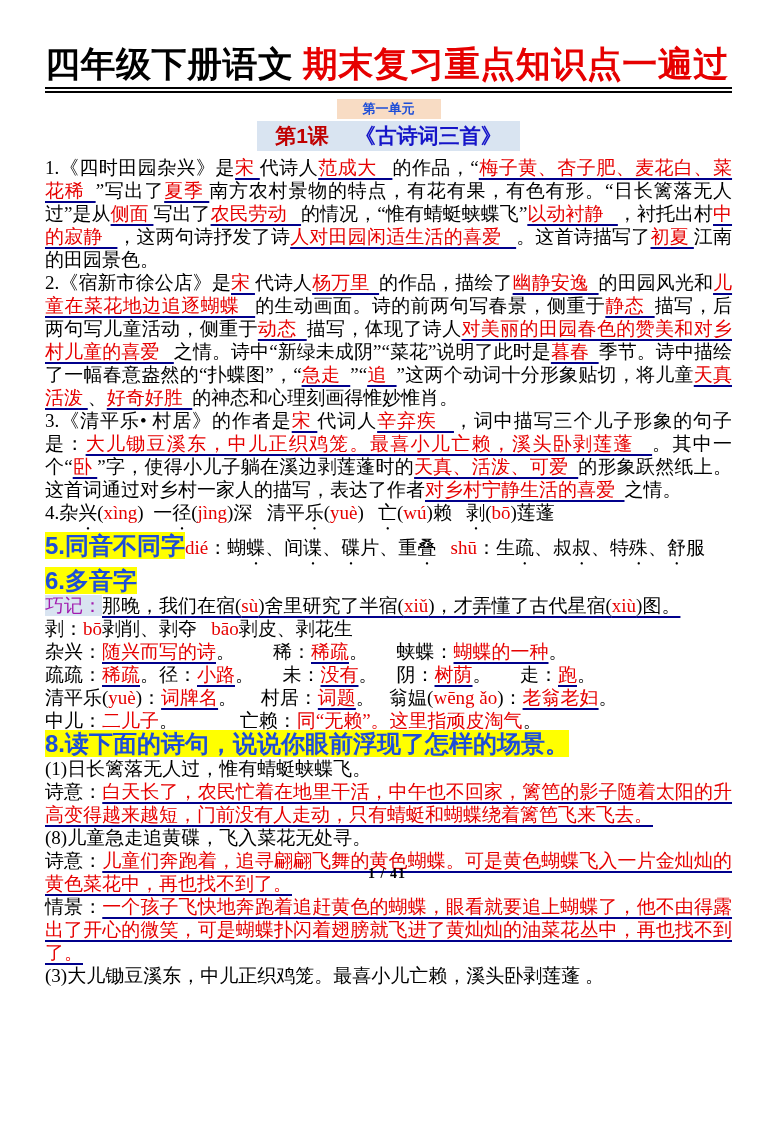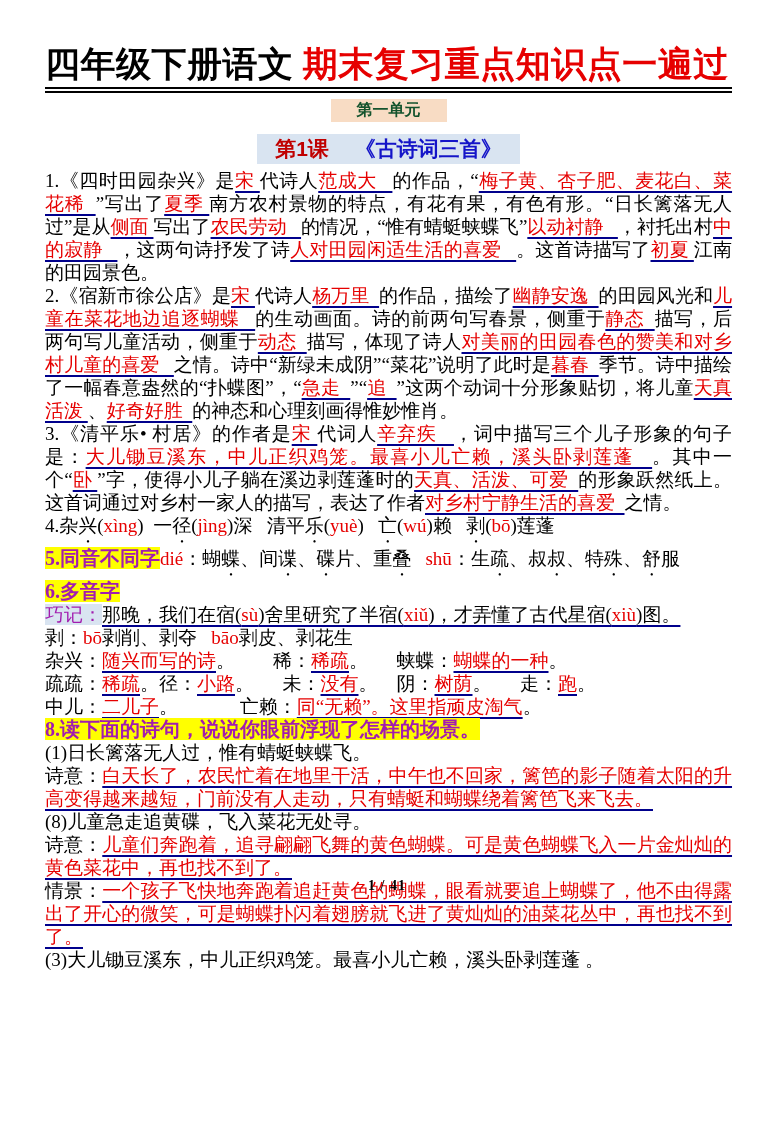--- a/index.html
+++ b/index.html
@@ -15,47 +15,47 @@
   html,body{background:#fff;}
   body{width:774px;height:1122px;overflow:hidden;font-family:"Liberation Serif","DejaVu Serif",serif;}
   .page{position:relative;width:774px;height:918px;background:#fff;padding:44px 42px 0 45px;}
   
   .doc-title{font-size:35px;font-weight:bold;letter-spacing:0.5px;white-space:nowrap;line-height:1.2;
              font-family:"Liberation Serif","DejaVu Serif",serif;}
   .doc-title .t-black{color:#000;}
   .doc-title .t-red{color:var(--red);}
   .double-rule{height:6px;border-top:2.4px solid #000;border-bottom:2px solid #000;margin-top:1px;}
   .unit-row{text-align:center;margin-top:6px;}
-  .unit-chip{display:inline-block;background:var(--hl-peach);color:#14532d;font-weight:bold;
-             font-size:16px;padding:1px 26px;font-family:"Liberation Sans","DejaVu Sans",sans-serif;}
+  .unit-chip{display:inline-block;background:var(--hl-peach);color:#1d4ed8;font-weight:bold;
+             font-size:13px;padding:1px 26px;font-family:"Liberation Sans","DejaVu Sans",sans-serif;}
   .lesson-row{text-align:center;margin-top:2px;}
   .lesson-chip{display:inline-block;background:var(--hl-blue);font-weight:bold;font-size:21px;
-               padding:1px 18px;font-family:"Liberation Sans","DejaVu Sans",sans-serif;margin-top:10px;}
+               padding:1px 18px;font-family:"Liberation Sans","DejaVu Sans",sans-serif;}
   .lesson-num{color:var(--lesson-red);}
   .lesson-gap{display:inline-block;width:26px;}
   .lesson-title{color:var(--blue);}
   
   .doc-body{margin-top:5px;}
   .para{font-size:19px;line-height:23px;text-align:justify;white-space:pre-wrap;
         word-break:break-word;color:#000;}
   .run{}
   .k{color:#000;}
   .kd{color:#000;
       -webkit-text-emphasis:filled dot #000;-webkit-text-emphasis-position:under right;
       text-emphasis:filled dot #000;text-emphasis-position:under right;}
   .r{color:var(--red);text-decoration:underline;text-decoration-color:var(--navy);
      text-decoration-thickness:1.5px;text-underline-offset:4px;}
   .rd{color:var(--red);}
   .ku{color:#000;text-decoration:underline;text-decoration-color:var(--navy);
       text-decoration-thickness:1.5px;text-underline-offset:4px;}
-  .hy{background:var(--hl-yellow);color:#a21caf;font-weight:bold;
-      font-family:Liberation Serif, serif;font-size:20px;}
+  .hy{background:var(--hl-yellow);color:#1d4ed8;font-weight:bold;
+      font-family:Liberation Sans, sans-serif;font-size:24px;}
   .qj{background:var(--hl-blue);color:#a21caf;}
   
-  .page-footer{position:absolute;left:0;bottom:24px;width:100%;text-align:center;
+  .page-footer{position:absolute;left:0;bottom:36px;width:100%;text-align:center;
                font-size:14px;font-weight:bold;color:#000;letter-spacing:1px;
                font-family:"Liberation Serif","DejaVu Serif",serif;}
 </style>
 </head>
 <body>
 
 <div class="page">
 
   <h1 class="doc-title"><span class="t-black">四年级下册语文 </span><span class="t-red">期末复习重点知识点一遍过</span></h1>
 
@@ -73,20 +73,21 @@
       <p class="para"><span class="run k">1.《四时田园杂兴》是</span><span class="run r">宋 </span><span class="run k">代诗人</span><span class="run r">范成大   </span><span class="run k">的作品，“</span><span class="run r">梅子黄、杏子肥、麦花白、菜花稀  </span><span class="run k">”写出了</span><span class="run r">夏季 </span><span class="run k">南方农村景物的特点，有花有果，有色有形。“日长篱落无人过”是从</span><span class="run r">侧面 </span><span class="run k">写出了</span><span class="run r">农民劳动   </span><span class="run k">的情况，“惟有蜻蜓蛱蝶飞”</span><span class="run r">以动衬静   </span><span class="run k">，衬托出村</span><span class="run r">中的寂静   </span><span class="run k">，这两句诗抒发了诗</span><span class="run r">人对田园闲适生活的喜爱   </span><span class="run k">。这首诗描写了</span><span class="run r">初夏 </span><span class="run k">江南的田园景色。</span></p>
       <p class="para"><span class="run k">2.《宿新市徐公店》是</span><span class="run r">宋 </span><span class="run k">代诗人</span><span class="run r">杨万里  </span><span class="run k">的作品，描绘了</span><span class="run r">幽静安逸  </span><span class="run k">的田园风光和</span><span class="run r">儿童在菜花地边追逐蝴蝶   </span><span class="run k">的生动画面。诗的前两句写春景，侧重于</span><span class="run r">静态  </span><span class="run k">描写，后两句写儿童活动，侧重于</span><span class="run r">动态  </span><span class="run k">描写，体现了诗人</span><span class="run r">对美丽的田园春色的赞美和对乡村儿童的喜爱   </span><span class="run k">之情。诗中“新绿未成阴”“菜花”说明了此时是</span><span class="run r">暮春  </span><span class="run k">季节。诗中描绘了一幅春意盎然的“扑蝶图”，“</span><span class="run r">急走  </span><span class="run k">”“</span><span class="run r">追  </span><span class="run k">”这两个动词十分形象贴切，将儿童</span><span class="run r">天真活泼 </span><span class="run k">、</span><span class="run r">好奇好胜  </span><span class="run k">的神态和心理刻画得惟妙惟肖。</span></p>
       <p class="para"><span class="run k">3.《清平乐• 村居》的作者是</span><span class="run r">宋 </span><span class="run k">代词人</span><span class="run r">辛弃疾   </span><span class="run k">，词中描写三个儿子形象的句子是：</span><span class="run r">大儿锄豆溪东，中儿正织鸡笼。最喜小儿亡赖，溪头卧剥莲蓬   </span><span class="run k">。其中一个“</span><span class="run r">卧 </span><span class="run k">”字，使得小儿子躺在溪边剥莲蓬时的</span><span class="run r">天真、活泼、可爱  </span><span class="run k">的形象跃然纸上。这首词通过对乡村一家人的描写，表达了作者</span><span class="run r">对乡村宁静生活的喜爱  </span><span class="run k">之情。</span></p>
       <p class="para"><span class="run k">4.杂</span><span class="run kd">兴</span><span class="run k">(</span><span class="run rd">xìng</span><span class="run k">)  一</span><span class="run kd">径</span><span class="run k">(</span><span class="run rd">jìng</span><span class="run k">)深   清平</span><span class="run kd">乐</span><span class="run k">(</span><span class="run rd">yuè</span><span class="run k">)   </span><span class="run kd">亡</span><span class="run k">(</span><span class="run rd">wú</span><span class="run k">)赖   </span><span class="run kd">剥</span><span class="run k">(</span><span class="run rd">bō</span><span class="run k">)莲蓬</span></p>
       <p class="para"><span class="run hy">5.同音不同字</span><span class="run rd">dié</span><span class="run k">：蝴</span><span class="run kd">蝶</span><span class="run k">、间</span><span class="run kd">谍</span><span class="run k">、</span><span class="run kd">碟</span><span class="run k">片、重</span><span class="run kd">叠</span><span class="run k">   </span><span class="run rd">shū</span><span class="run k">：生</span><span class="run kd">疏</span><span class="run k">、叔</span><span class="run kd">叔</span><span class="run k">、特</span><span class="run kd">殊</span><span class="run k">、</span><span class="run kd">舒</span><span class="run k">服</span></p>
       <p class="para"><span class="run hy">6.多音字</span></p>
       <p class="para"><span class="run qj">巧记：</span><span class="run ku">那晚，我们在宿(</span><span class="run r">sù</span><span class="run ku">)舍里研究了半宿(</span><span class="run r">xiǔ</span><span class="run ku">)，才弄懂了古代星宿(</span><span class="run r">xiù</span><span class="run ku">)图。</span></p>
       <p class="para"><span class="run k">剥：</span><span class="run rd">bō</span><span class="run k">剥削、剥夺   </span><span class="run rd">bāo</span><span class="run k">剥皮、剥花生</span></p>
       <p class="para"><span class="run k">杂兴：</span><span class="run r">随兴而写的诗</span><span class="run k">。        稀：</span><span class="run r">稀疏</span><span class="run k">。      蛱蝶：</span><span class="run r">蝴蝶的一种</span><span class="run k">。</span></p>
       <p class="para"><span class="run k">疏疏：</span><span class="run r">稀疏</span><span class="run k">。径：</span><span class="run r">小路</span><span class="run k">。      未：</span><span class="run r">没有</span><span class="run k">。    阴：</span><span class="run r">树荫</span><span class="run k">。      走：</span><span class="run r">跑</span><span class="run k">。</span></p>
+      <p class="para"><span class="run k">清平乐(</span><span class="run rd">yuè</span><span class="run k">)：</span><span class="run r">词牌名</span><span class="run k">。     村居：</span><span class="run r">词题</span><span class="run k">。   翁媪(</span><span class="run rd">wēng ǎo</span><span class="run k">)：</span><span class="run r">老翁老妇</span><span class="run k">。</span></p>
       <p class="para"><span class="run k">中儿：</span><span class="run r">二儿子</span><span class="run k">。             亡赖：</span><span class="run r">同“无赖”。这里指顽皮淘气</span><span class="run k">。</span></p>
       <p class="para"><span class="run hy">8.读下面的诗句，说说你眼前浮现了怎样的场景。</span></p>
       <p class="para"><span class="run k">(1)日长篱落无人过，惟有蜻蜓蛱蝶飞。</span></p>
       <p class="para"><span class="run k">诗意：</span><span class="run r">白天长了，农民忙着在地里干活，中午也不回家，篱笆的影子随着太阳的升高变得越来越短，门前没有人走动，只有蜻蜓和蝴蝶绕着篱笆飞来飞去。</span></p>
       <p class="para"><span class="run k">(8)儿童急走追黄碟，飞入菜花无处寻。</span></p>
       <p class="para"><span class="run k">诗意：</span><span class="run r">儿童们奔跑着，追寻翩翩飞舞的黄色蝴蝶。可是黄色蝴蝶飞入一片金灿灿的黄色菜花中，再也找不到了。</span></p>
       <p class="para"><span class="run k">情景：</span><span class="run r">一个孩子飞快地奔跑着追赶黄色的蝴蝶，眼看就要追上蝴蝶了，他不由得露出了开心的微笑，可是蝴蝶扑闪着翅膀就飞进了黄灿灿的油菜花丛中，再也找不到了。</span></p>
       <p class="para"><span class="run k">(3)大儿锄豆溪东，中儿正织鸡笼。最喜小儿亡赖，溪头卧剥莲蓬 。</span></p>
     </main>
 

